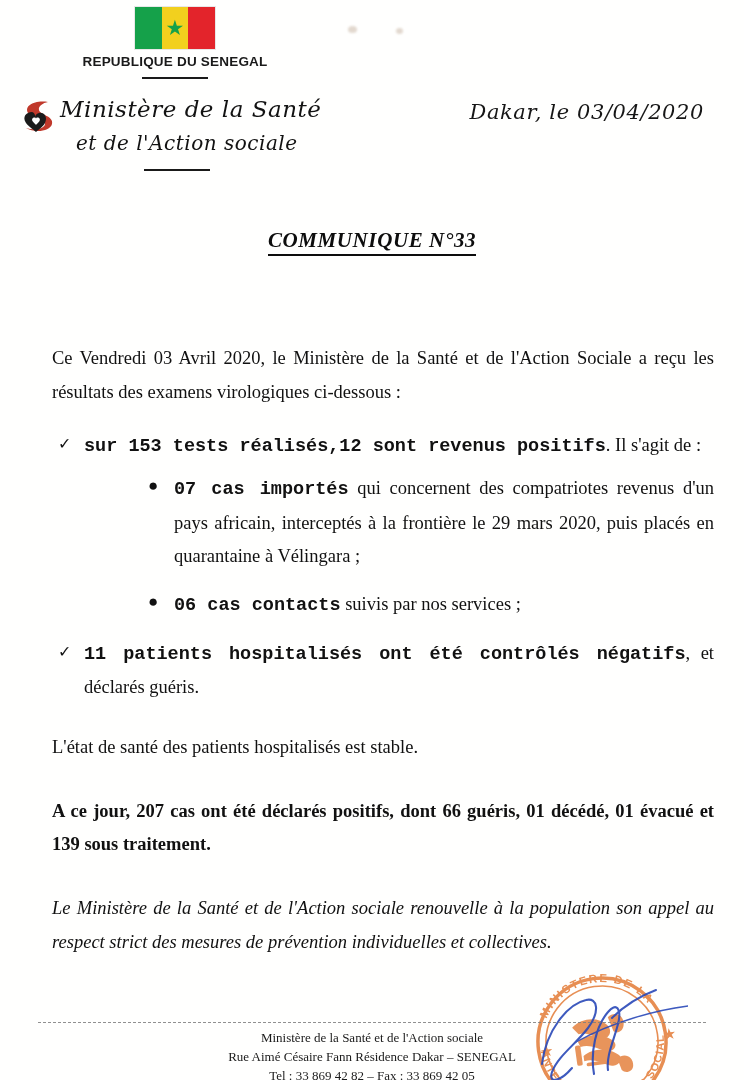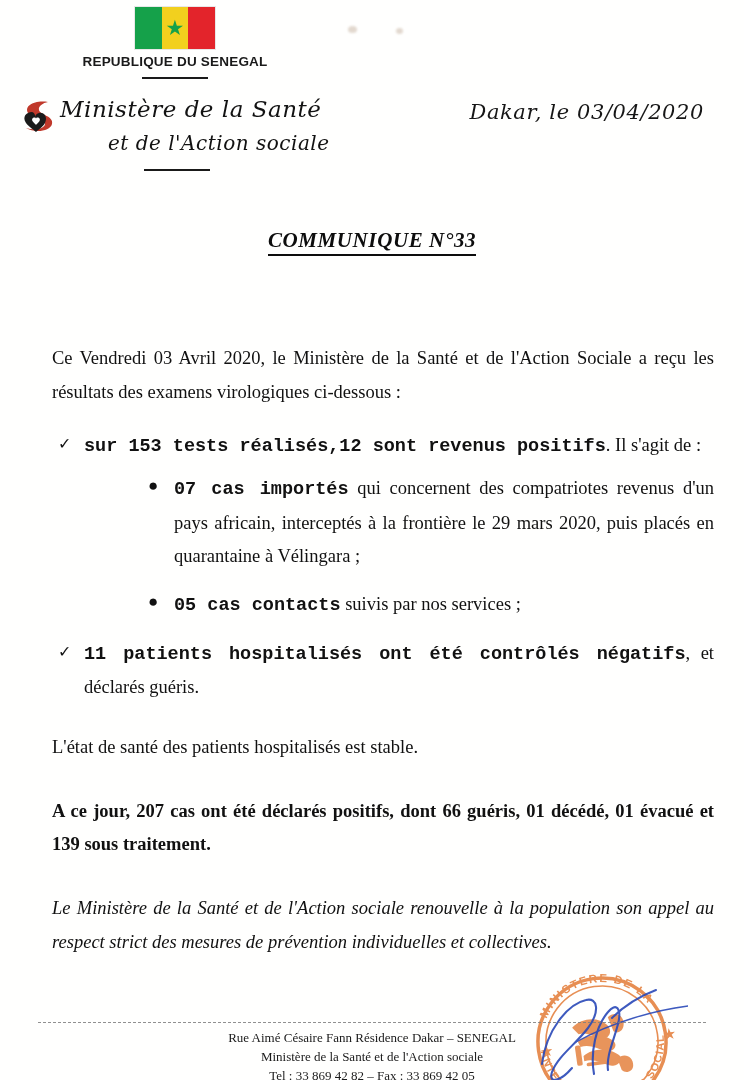--- a/index.html
+++ b/index.html
@@ -103,21 +103,21 @@
     margin-left: 52px;
     font-family: "DejaVu Serif", "Liberation Serif", serif;
     font-style: italic;
     font-size: 23px;
     line-height: 1.55;
     color: #121212;
     letter-spacing: 0.5px;
   }
   .ministry-name .line2 {
     display: block;
-    margin-left: 48px;
+    margin-left: 16px;
     font-size: 20px;
   }
   .rule-short-2 {
     width: 66px;
     height: 2px;
     background: #1a1a1a;
     margin: 10px 0 0 136px;
   }
 
   .datestamp {
@@ -308,21 +308,21 @@
       </li>
     </ul>
 
     <ul class="dot-list">
       <li class="dot-item">
         <span class="dot">●</span>
         <b>07 cas importés</b><span> qui concernent des compatriotes revenus d'un pays africain, interceptés à la frontière le 29 mars 2020, puis placés en quarantaine à Vélingara ;</span>
       </li>
       <li class="dot-item">
         <span class="dot">●</span>
-        <b>05 cas contacts</b><span> suivis par nos services ;</span>
+        <b>06 cas contacts</b><span> suivis par nos services ;</span>
       </li>
     </ul>
 
     <ul class="check-list">
       <li class="check-item">
         <span class="tick">✓</span>
         <b>11 patients hospitalisés ont été contrôlés négatifs</b><span>, et déclarés guéris.</span>
       </li>
     </ul>
 
@@ -365,18 +365,18 @@
                  C32 128, 44 126, 56 112"></path>
         <path d="M78 118 C74 96, 80 70, 92 56 C100 46, 106 52, 102 68 C98 84, 90 100, 92 114"></path>
         <path d="M96 62 C108 50, 124 40, 140 34"></path>
         <path d="M60 86 C96 66, 140 54, 172 50" stroke-width="1.4"></path>
       </g>
     </svg>
   </div>
 
   <div class="footer-sep"></div>
   <div class="footer">
+    <div>Ministère de la Santé et de l'Action sociale</div>
     <div>Rue Aimé Césaire Fann Résidence Dakar – SENEGAL</div>
-    <div>Ministère de la Santé et de l'Action sociale</div>
     <div>Tel : 33 869 42 82 – Fax : 33 869 42 05</div>
   </div>
 
 </div>
 
 </body></html>

